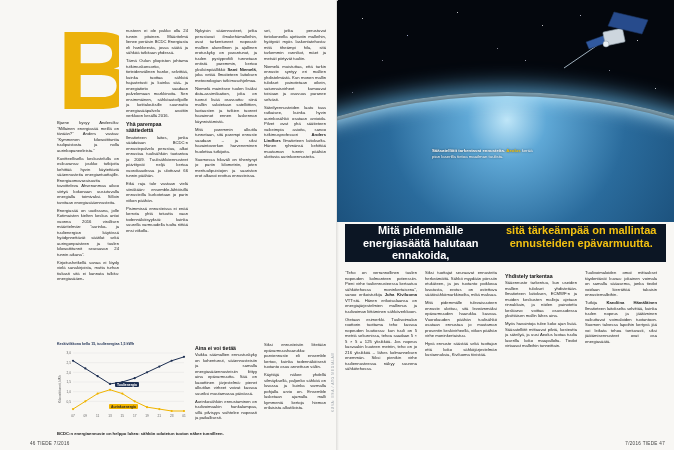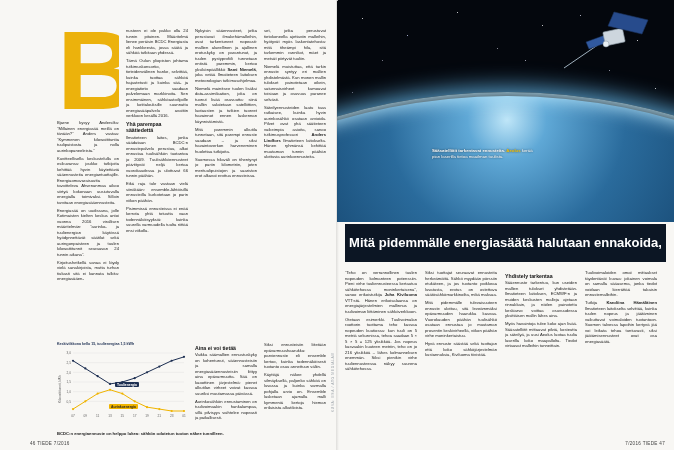--- a/index.html
+++ b/index.html
@@ -43,22 +43,22 @@
                #15456e 18%, #0a2841 33%, #04121f 55%, #020a12 100%);}
   .atmo{position:absolute;left:-434px;top:92px;width:1208px;height:1208px;border-radius:50%;
     box-shadow:0 0 22px 5px rgba(110,200,255,.75), inset 0 10px 18px -4px rgba(190,235,255,.9);}
   .satellite{position:absolute;right:22px;top:8px;}
   .img-caption{position:absolute;left:95px;top:148px;width:102px;font-size:4.3px;line-height:5.7px;
                color:#fff;text-shadow:0 0 2px rgba(0,0,0,.8);}
   .img-caption .lead{font-weight:bold;}
   .img-caption .hl{color:#f5c50e;font-weight:bold;}
 
   .quote{position:absolute;left:8px;top:224px;width:321px;height:38px;background:#0c1624;
-         display:flex;flex-direction:column;justify-content:center;text-align:center;
-         font-weight:bold;font-size:13px;line-height:12.5px;color:#fff;}
+         display:flex;flex-direction:row;justify-content:center;text-align:center;
+         font-weight:bold;font-size:11px;line-height:12.5px;color:#fff;}
   .quote .l2{color:#f2c011;}
 
   .rp-cols{position:absolute;left:8px;top:270px;display:flex;gap:8px;height:156px;overflow:hidden;}
   .rp-cols .col{width:72px;}
 </style>
 </head>
 <body>
 
 <div class="spread">
 
@@ -178,20 +178,21 @@
       </svg>
       <div class="img-caption">
         <span class="lead">Sääsatelliitit tarkentavat ennusteita.</span>
         <span class="hl">Aeolus</span>
         <span>kerää pian laserilla tietoa maailman tuulista.</span>
       </div>
     </div>
 
     <div class="quote">
       <span class="l1">Mitä pidemmälle energiasäätä halutaan ennakoida,</span>
+      <span class="l2">sitä tärkeämpää on mallintaa ennusteiden epävarmuutta.</span>
     </div>
 
     <div class="rp-cols">
       <div class="col">
           <p>”Teho on verrannollinen tuulen nopeuden kolmanteen potenssiin. Pieni virhe tuuliennusteessa kertautuu sähkötehossa moninkertaisena”, sanoo erikoistutkija <b>Juha Kiviluoma</b> VTT:stä. Hänen erikoisalaansa on energiajärjestelmien mallinnus ja tuulivoiman liittäminen sähköverkkoon.</p>
           <p>Otetaan esimerkki. Tuulivoimalan roottorin tuottama teho kasvaa nopeuden kuutiossa: kun tuuli on 5 metriä sekunnissa, tehoa saadaan 5 × 5 × 5 = 125 yksikköä. Jos nopeus kasvaakin kuuteen metriin, teho on jo 216 yksikköä – lähes kolmanneksen enemmän. Siksi pienikin virhe tuuliennusteessa näkyy suurena sähkötehossa.</p>
         </div>
       <div class="col">
           <p>Siksi tuottajat seuraavat ennusteita herkeämättä. Sähkö myydään pörssiin etukäteen, ja jos tuotanto poikkeaa luvatusta, erotus on ostettava säätösähkömarkkinoilta, mikä maksaa.</p>
           <p>Mitä pidemmälle tulevaisuuteen ennuste ulottuu, sitä leveämmäksi epävarmuuden haarukka kasvaa. Vuorokauden päähän tuulisähkö osataan ennustaa jo muutaman prosentin keskivirheellä, viikon päähän virhe moninkertaistuu.</p>

